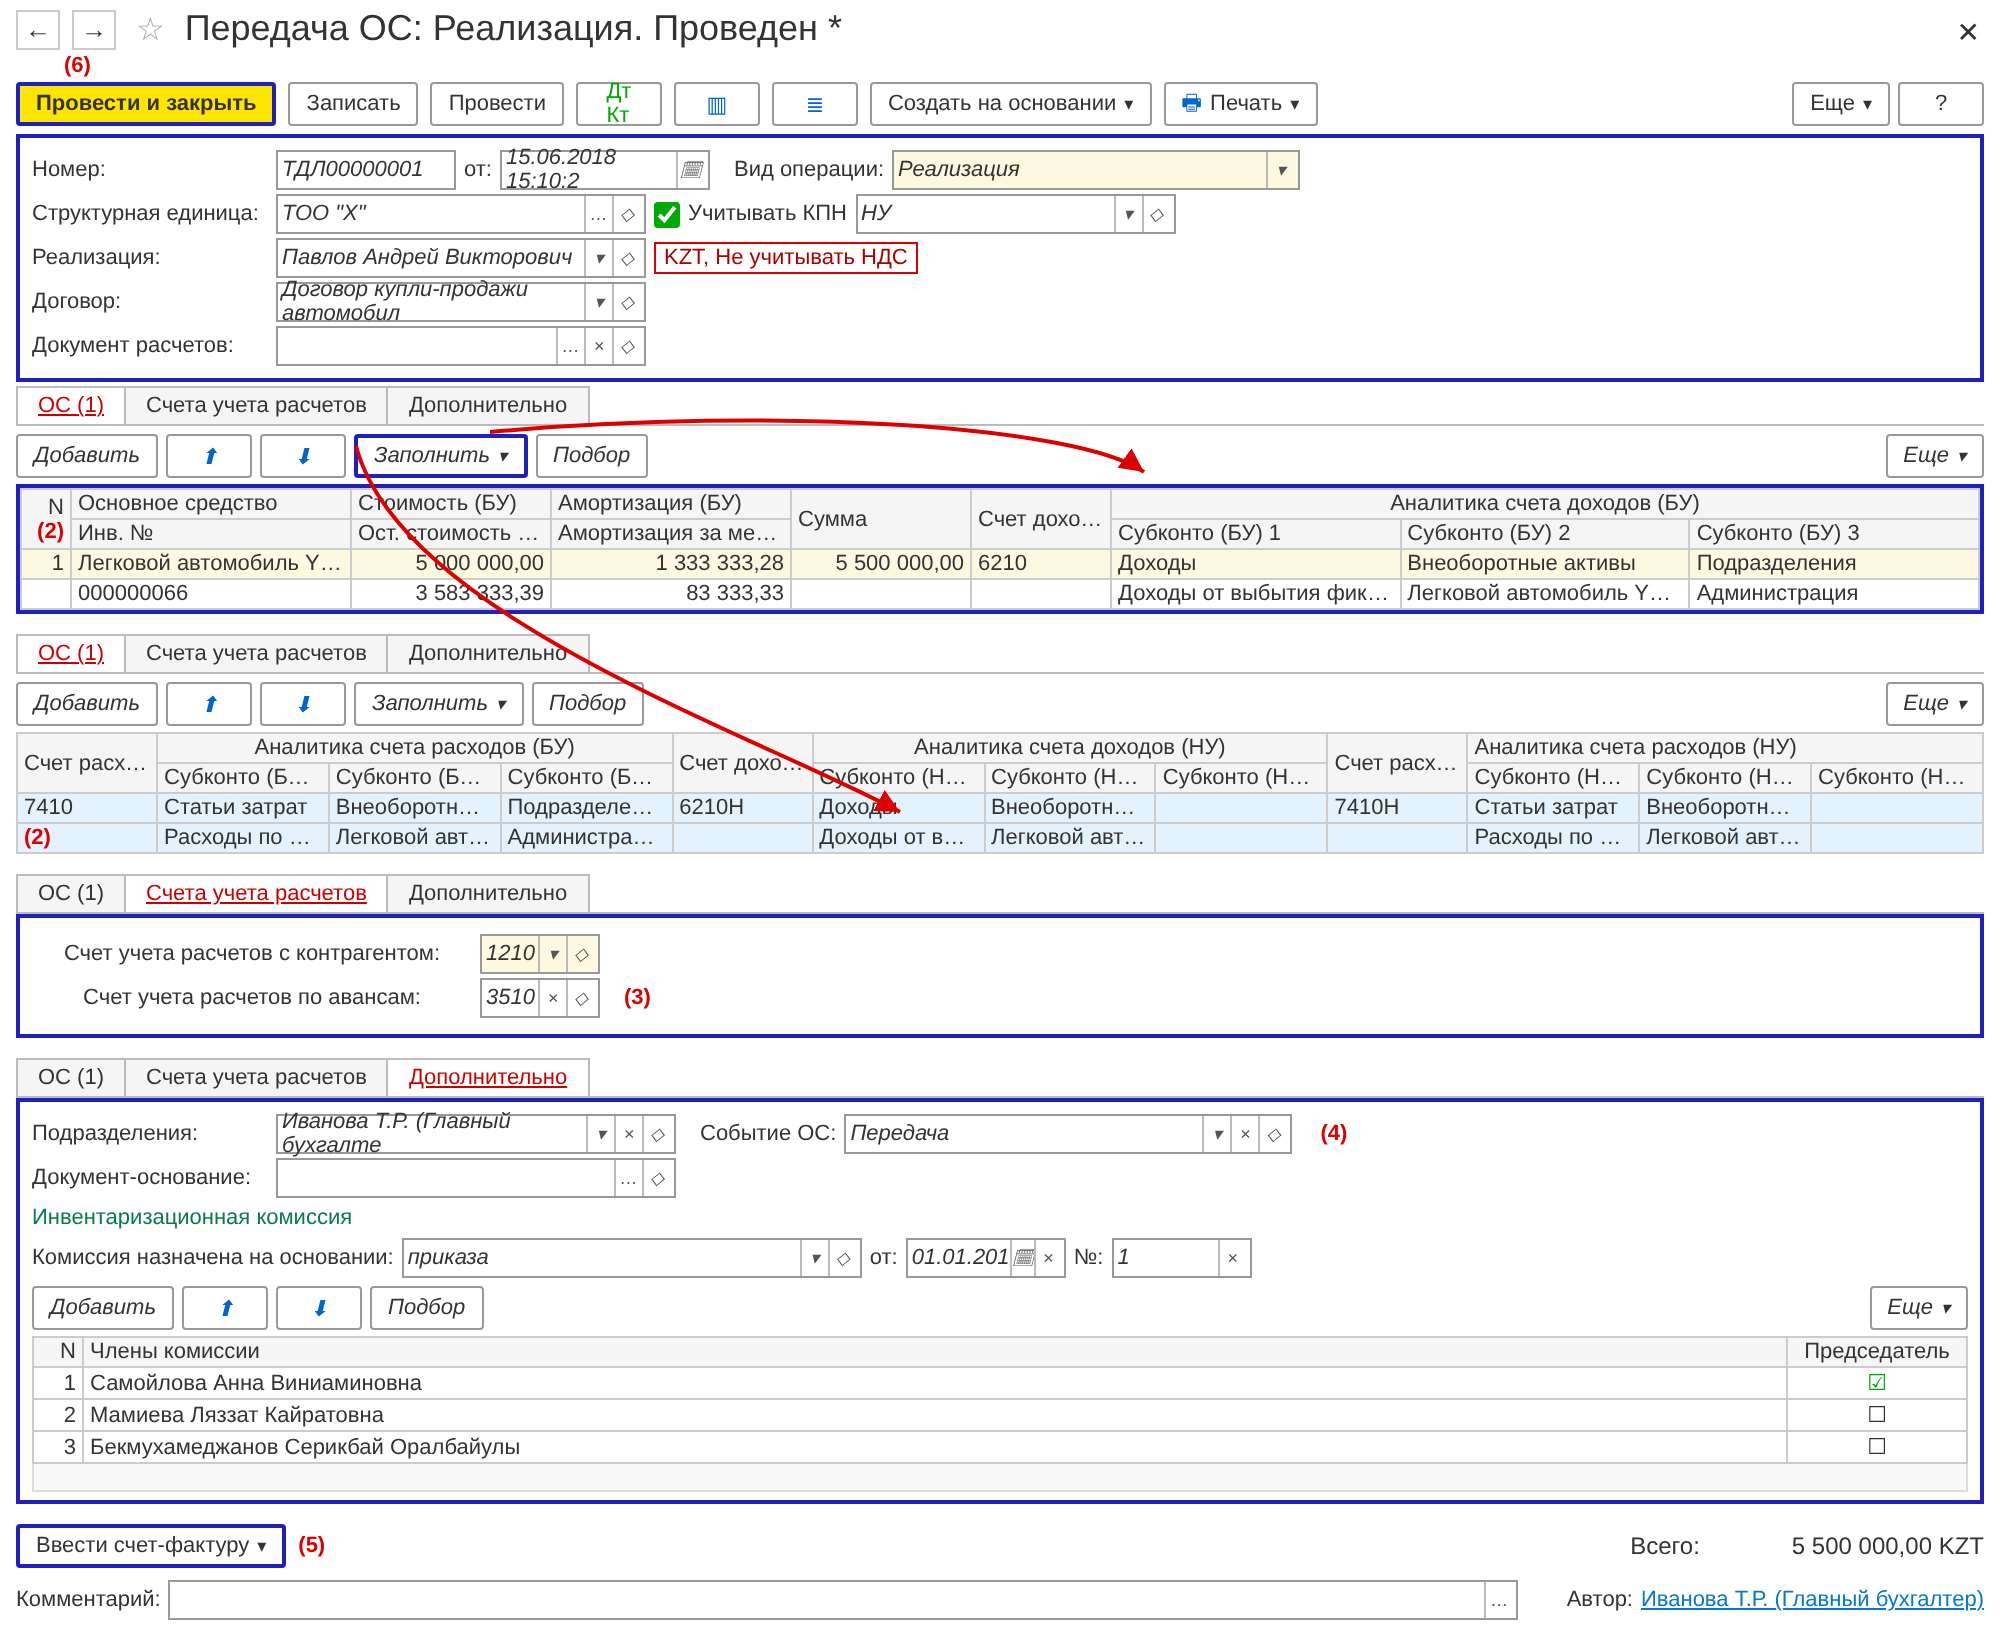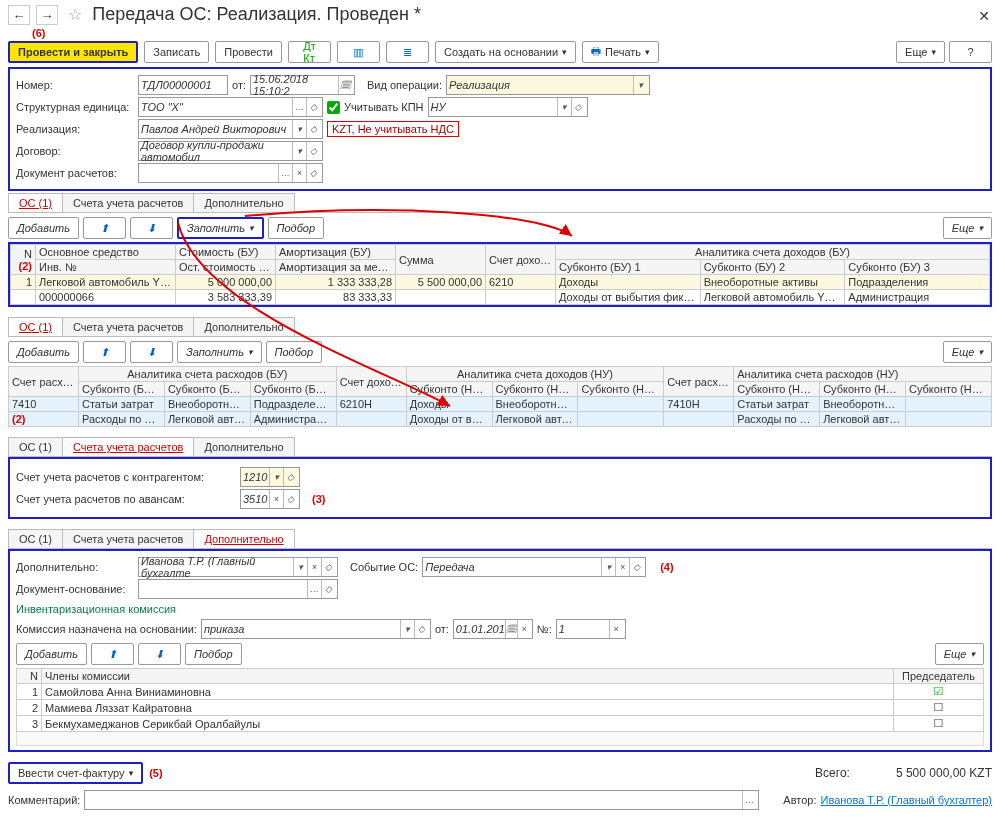--- a/index.html
+++ b/index.html
@@ -11,21 +11,21 @@
   .close-x { position:absolute; right:10px; top:8px; font-size:14px; cursor:pointer; }
   .ann { color:#d00; font-weight:bold; font-size:11px; margin-left:24px;}
   .toolbar { display:flex; align-items:center; gap:6px; margin:2px 0 4px 0; }
   .btn { border:1px solid #999; background:#fff; padding:3px 8px; height:22px; display:flex; align-items:center; gap:4px; cursor:pointer; border-radius:2px; font-size:11px;}
   .btn.yellow { background:#ffe600; border:2px solid #2020c0; font-weight:bold;}
   .btn.small { padding:2px 4px; width:43px; justify-content:center;}
   .right-cluster { margin-left:auto; display:flex; gap:4px; }
   .bordered { border:2px solid #2020c0; padding:4px 6px; margin-bottom:2px; }
   .form-row { display:flex; align-items:center; margin:2px 0; gap:4px; }
   .lbl { width:118px; }
-  .lbl2 { width:220px; }
+  .lbl2 { width:220px;text-align:center; }
   .input { border:1px solid #999; height:20px; padding:0 2px; background:#fff; position:relative; display:flex;align-items:center;font-style:italic;}
   .input.w1 { width:185px; }
   .combo-btn { width:14px; height:18px; border-left:1px solid #bbb; display:flex;align-items:center;justify-content:center; font-size:9px; color:#555; cursor:pointer; }
   .chk { width:13px;height:13px; accent-color:#0a0; }
   .red-box { border:1px solid #d00; color:#a00; padding:1px 4px; }
   .tabs { display:flex; border-bottom:1px solid #bbb; }
   .tab { padding:3px 10px; border:1px solid #bbb; border-bottom:none; background:#f5f5f5; cursor:pointer; margin-right:-1px; font-size:11px; }
   .tab.active { background:#fff; color:#c00; text-decoration:underline;}
   .tab.redu { text-decoration:underline; color:#c00; }
   .sub-toolbar { display:flex; gap:4px; margin:4px 0 3px 0;font-style:italic;}
@@ -309,21 +309,21 @@
   </div>
 </div>
 
 <div class="tabs" style="margin-top:10px;">
   <div class="tab">ОС (1)</div>
   <div class="tab">Счета учета расчетов</div>
   <div class="tab redu" style="background:#fff;">Дополнительно</div>
 </div>
 <div class="bordered">
   <div class="form-row">
-    <span class="lbl">Дополнительно:</span>
+    <span class="lbl">Подразделения:</span>
     <div class="input" style="width:200px;">
         <span style="flex:1;">Иванова Т.Р. (Главный бухгалте</span>
         <span class="combo-btn">▾</span>
         <span class="combo-btn">×</span>
         <span class="combo-btn">◇</span>
       </div>
     <span style="margin-left:8px;">Событие ОС:</span>
     <div class="input" style="width:224px;">
         <span style="flex:1;">Передача</span>
         <span class="combo-btn">▾</span>

